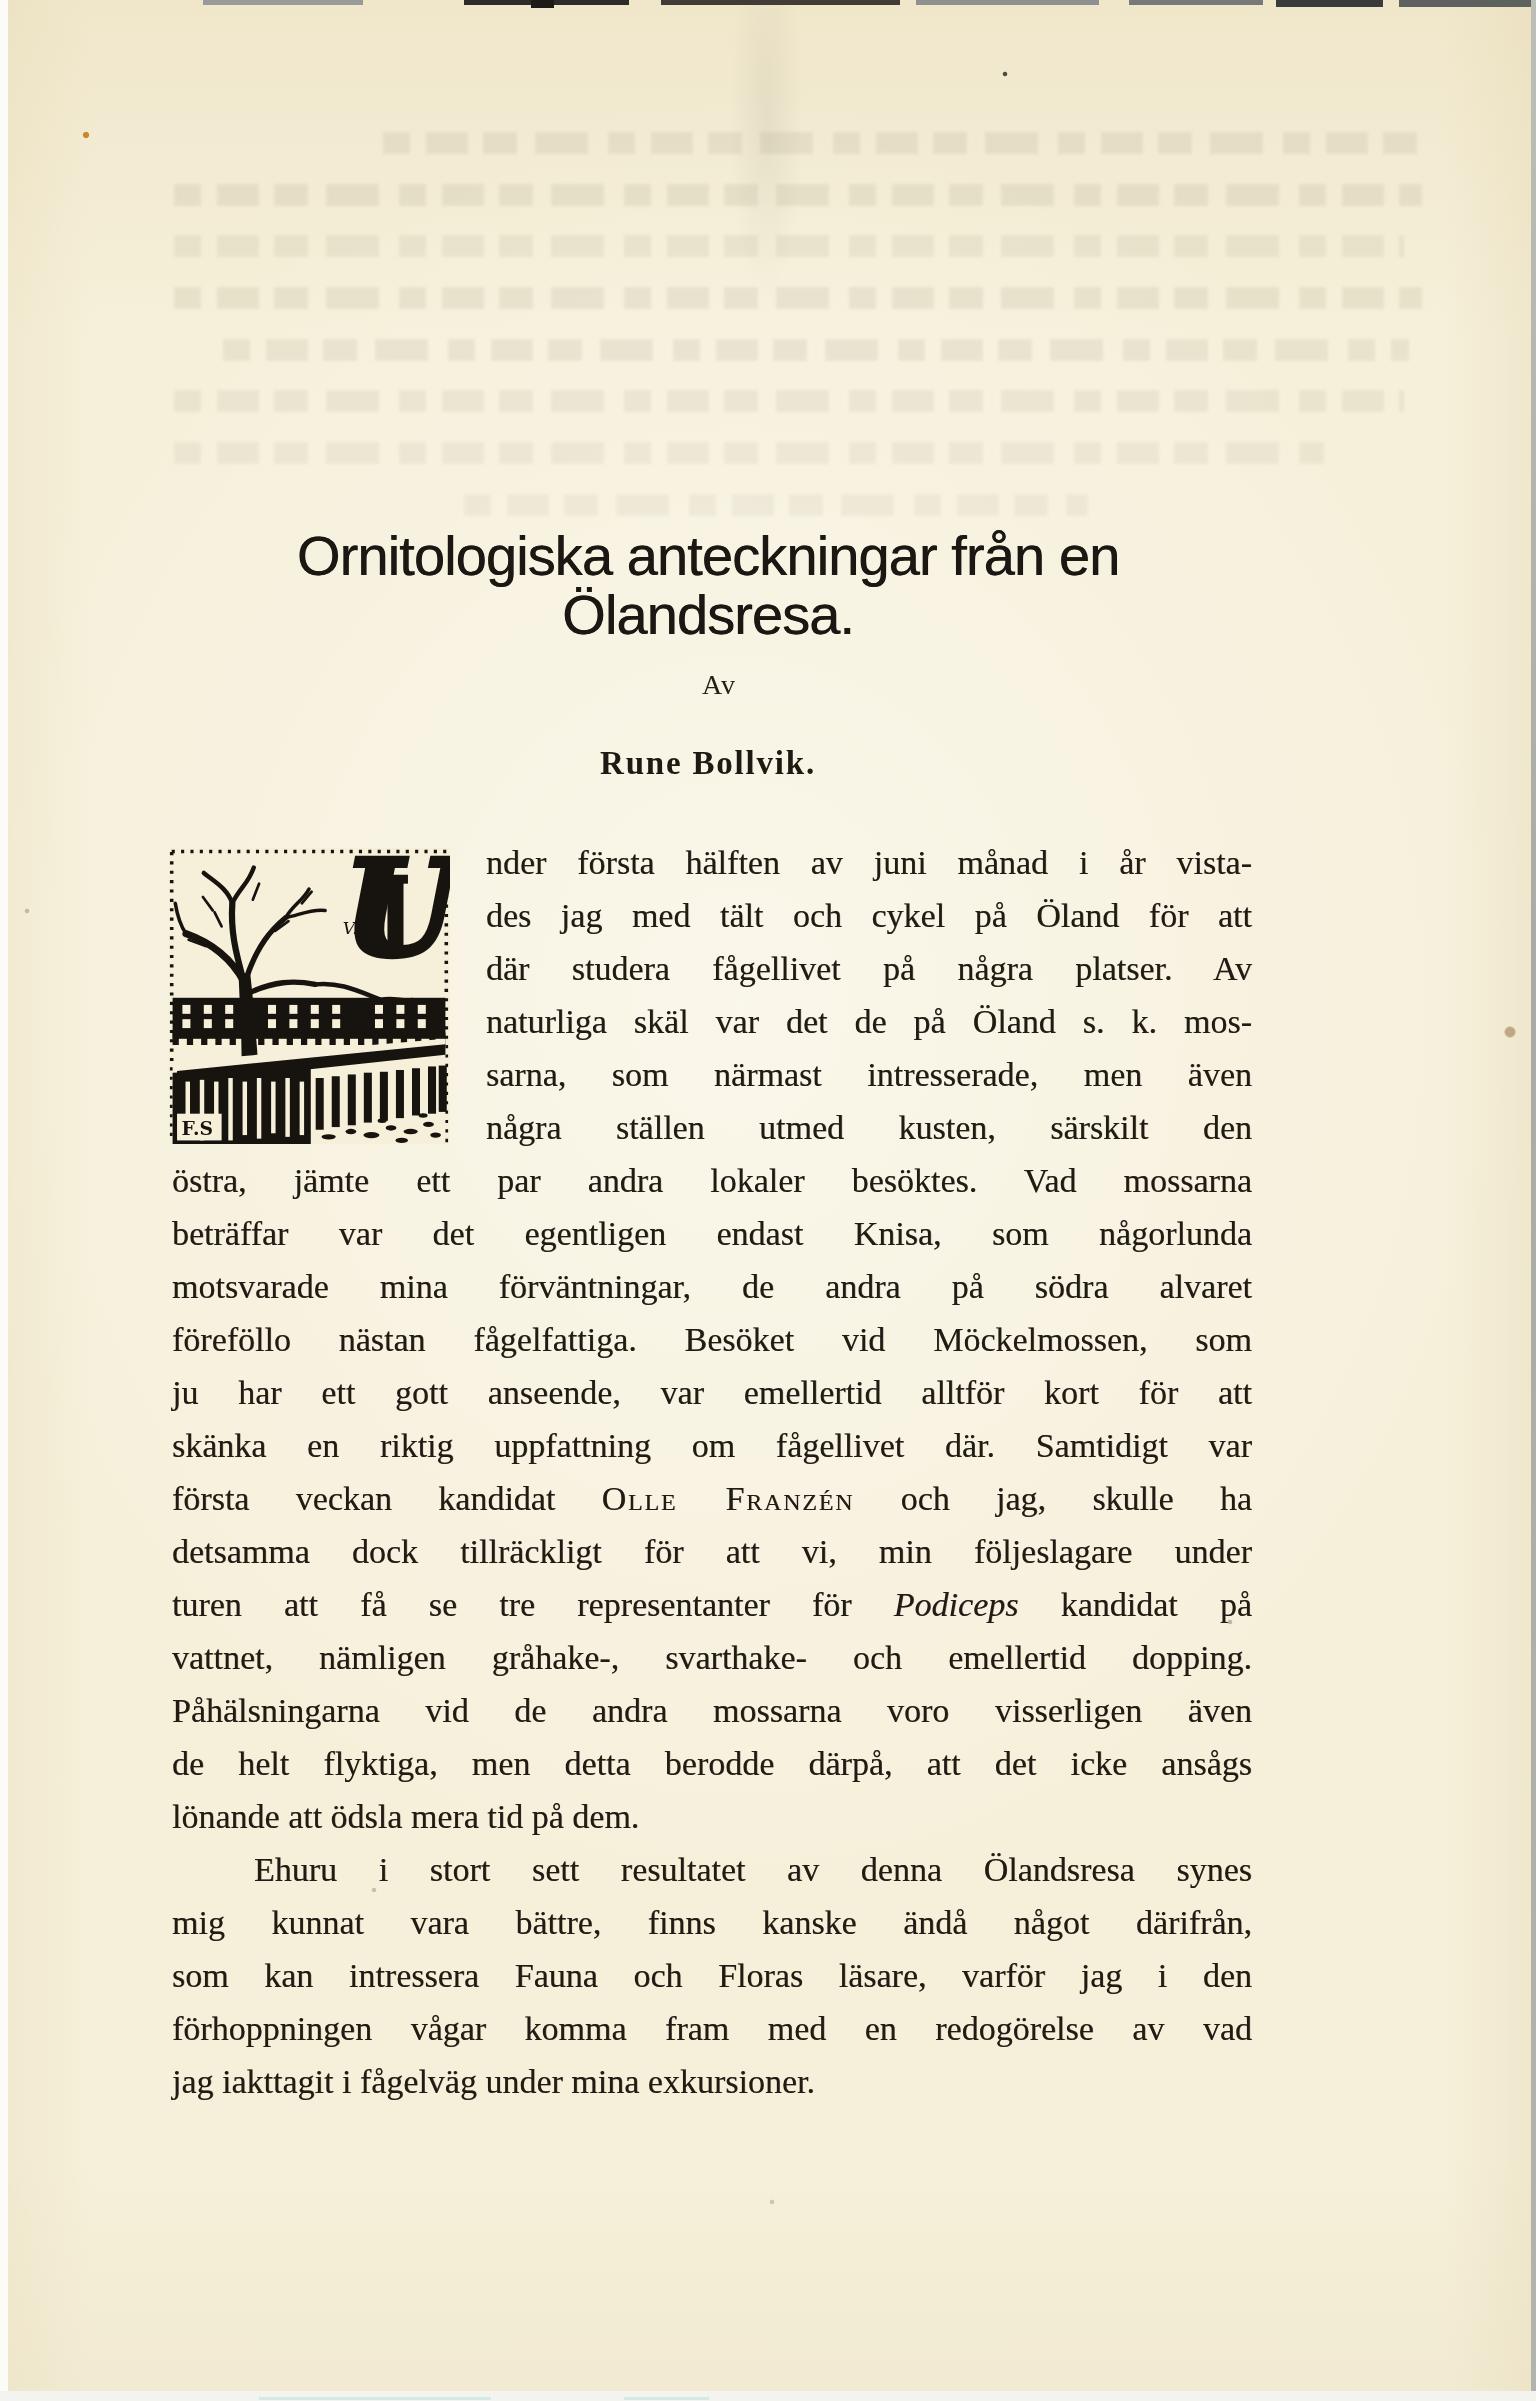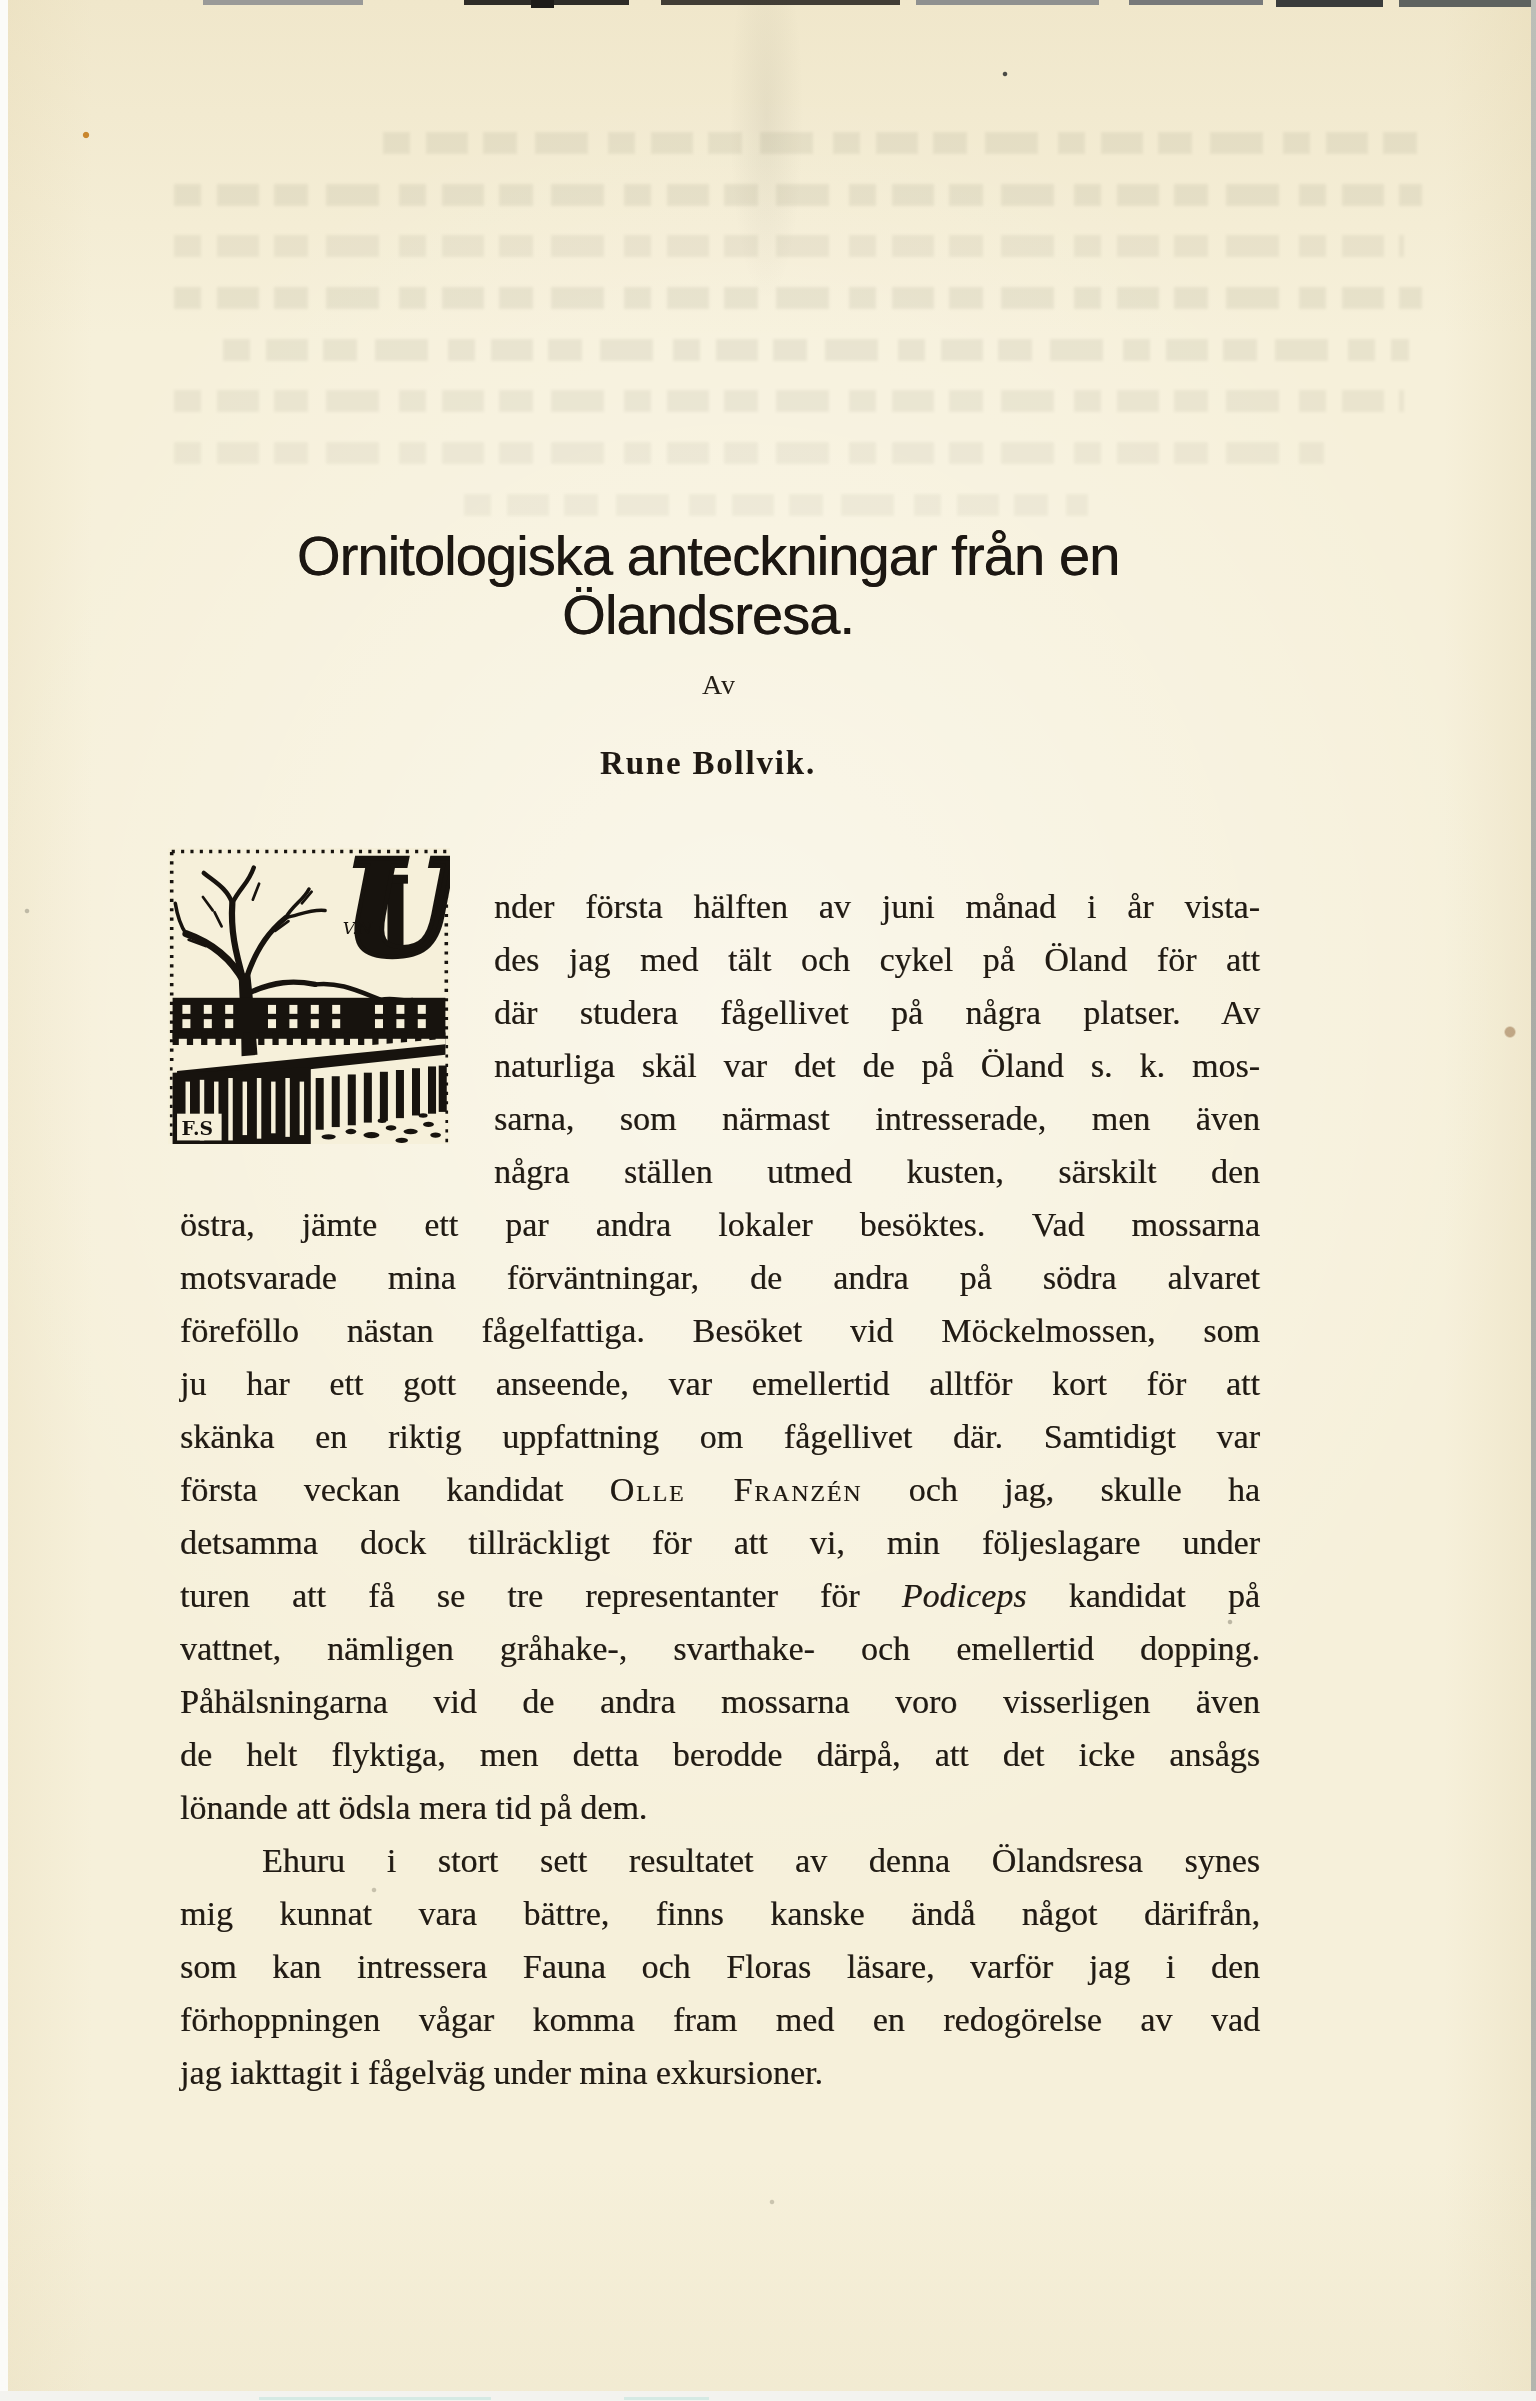--- a/index.html
+++ b/index.html
@@ -54,21 +54,21 @@
   
   .ink{color:#201a13;}
   #title{position:absolute;left:168px;top:526px;width:1080px;text-align:center;
     font-family:"Liberation Sans","DejaVu Sans",sans-serif;
     font-size:56px;line-height:59px;letter-spacing:-0.9px;color:#1c1712;
     text-shadow:0.5px 0 0 currentColor;}
   #byline{position:absolute;left:179px;top:669px;width:1080px;text-align:center;
     font-size:28px;color:#241e16;letter-spacing:0.9px;}
   #author{position:absolute;left:168px;top:745px;width:1080px;text-align:center;
     font-size:33px;font-weight:bold;color:#1f1913;letter-spacing:1.8px;}
-  #body-text{position:absolute;left:180px;top:836px;width:1080px;color:#211b14;margin-top:44px;}
+  #body-text{position:absolute;left:172px;top:836px;width:1080px;color:#211b14;}
   .line{height:53px;line-height:53px;font-size:34px;
     text-align:justify;text-align-last:justify;white-space:nowrap;
     text-shadow:0.4px 0.3px 0 rgba(33,27,20,.55);}
   .line.beside{margin-left:314px;}
   .line.nojust{text-align-last:left;}
   .line.indent{text-indent:82px;}
   .sc{font-variant:small-caps;letter-spacing:1.8px;}
   .it{font-style:italic;}
   
   #woodcut{position:absolute;left:168px;top:848px;width:282px;height:296px;}
@@ -213,20 +213,21 @@
 
     <div id="body-text" class="ink">
       <div>
           <div class="line beside"><span>nder första hälften av juni månad i år vista-</span></div>
           <div class="line beside"><span>des jag med tält och cykel på Öland för att</span></div>
           <div class="line beside"><span>där studera fågellivet på några platser. Av</span></div>
           <div class="line beside"><span>naturliga skäl var det de på Öland s. k. mos-</span></div>
           <div class="line beside"><span>sarna, som närmast intresserade, men även</span></div>
           <div class="line beside"><span>några ställen utmed kusten, särskilt den</span></div>
           <div class="line"><span>östra, jämte ett par andra lokaler besöktes. Vad mossarna</span></div>
+          <div class="line"><span>beträffar var det egentligen endast Knisa, som någorlunda</span></div>
           <div class="line"><span>motsvarade mina förväntningar, de andra på södra alvaret</span></div>
           <div class="line"><span>föreföllo nästan fågelfattiga. Besöket vid Möckelmossen, som</span></div>
           <div class="line"><span>ju har ett gott anseende, var emellertid alltför kort för att</span></div>
           <div class="line"><span>skänka en riktig uppfattning om fågellivet där. Samtidigt var</span></div>
           <div class="line"><span>första veckan kandidat </span><span class="sc">Olle Franzén</span><span> och jag, skulle ha</span></div>
           <div class="line"><span>detsamma dock tillräckligt för att vi, min följeslagare under</span></div>
           <div class="line"><span>turen att få se tre representanter för </span><span class="it">Podiceps</span><span> kandidat på</span></div>
           <div class="line"><span>vattnet, nämligen gråhake-, svarthake- och emellertid dopping.</span></div>
           <div class="line"><span>Påhälsningarna vid de andra mossarna voro visserligen även</span></div>
           <div class="line"><span>de helt flyktiga, men detta berodde därpå, att det icke ansågs</span></div>

